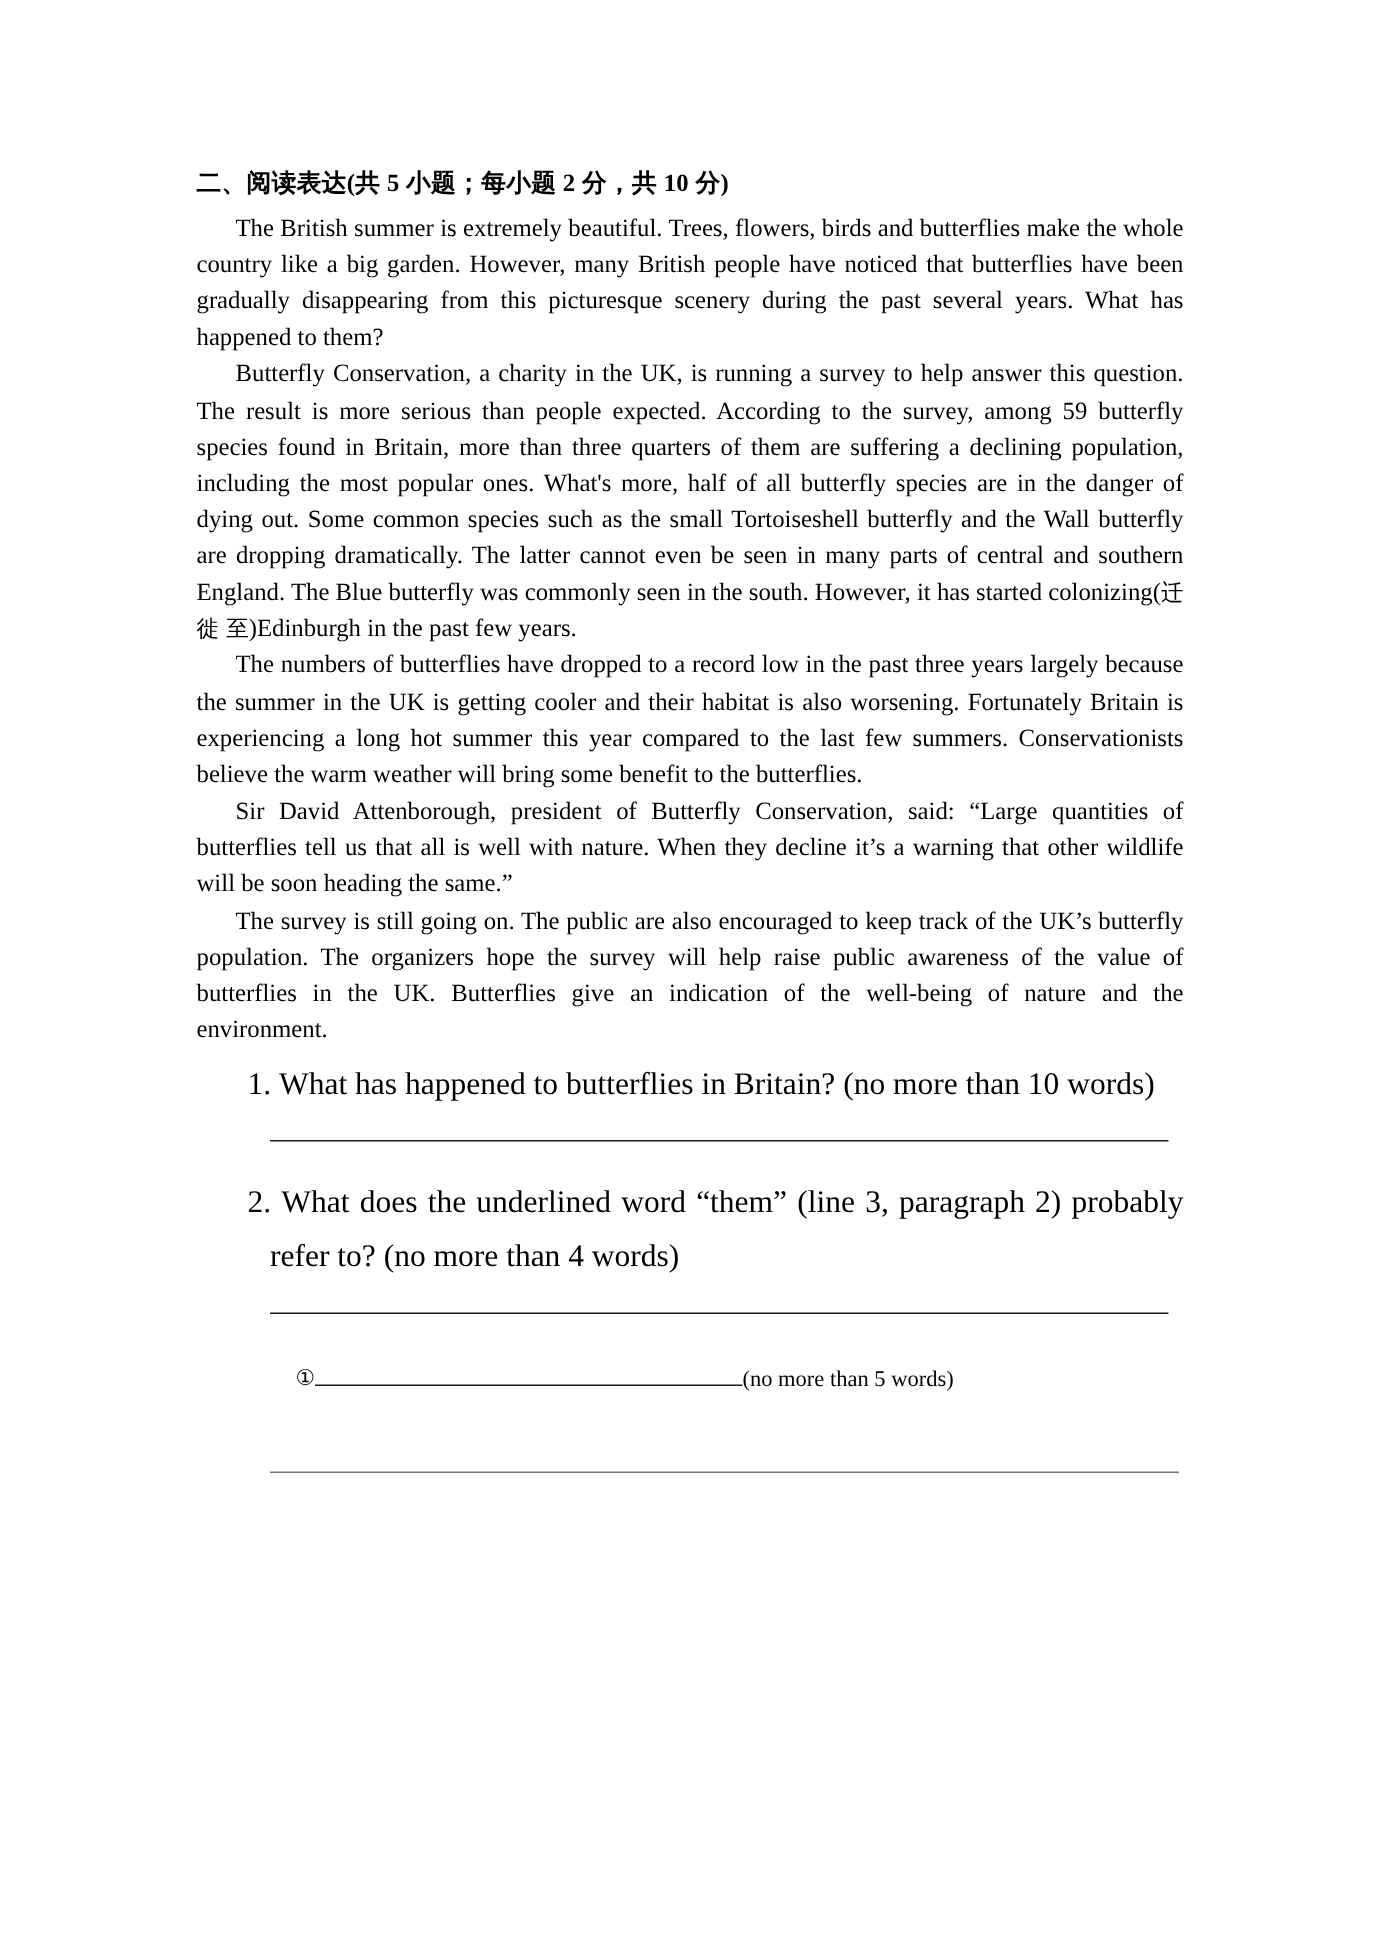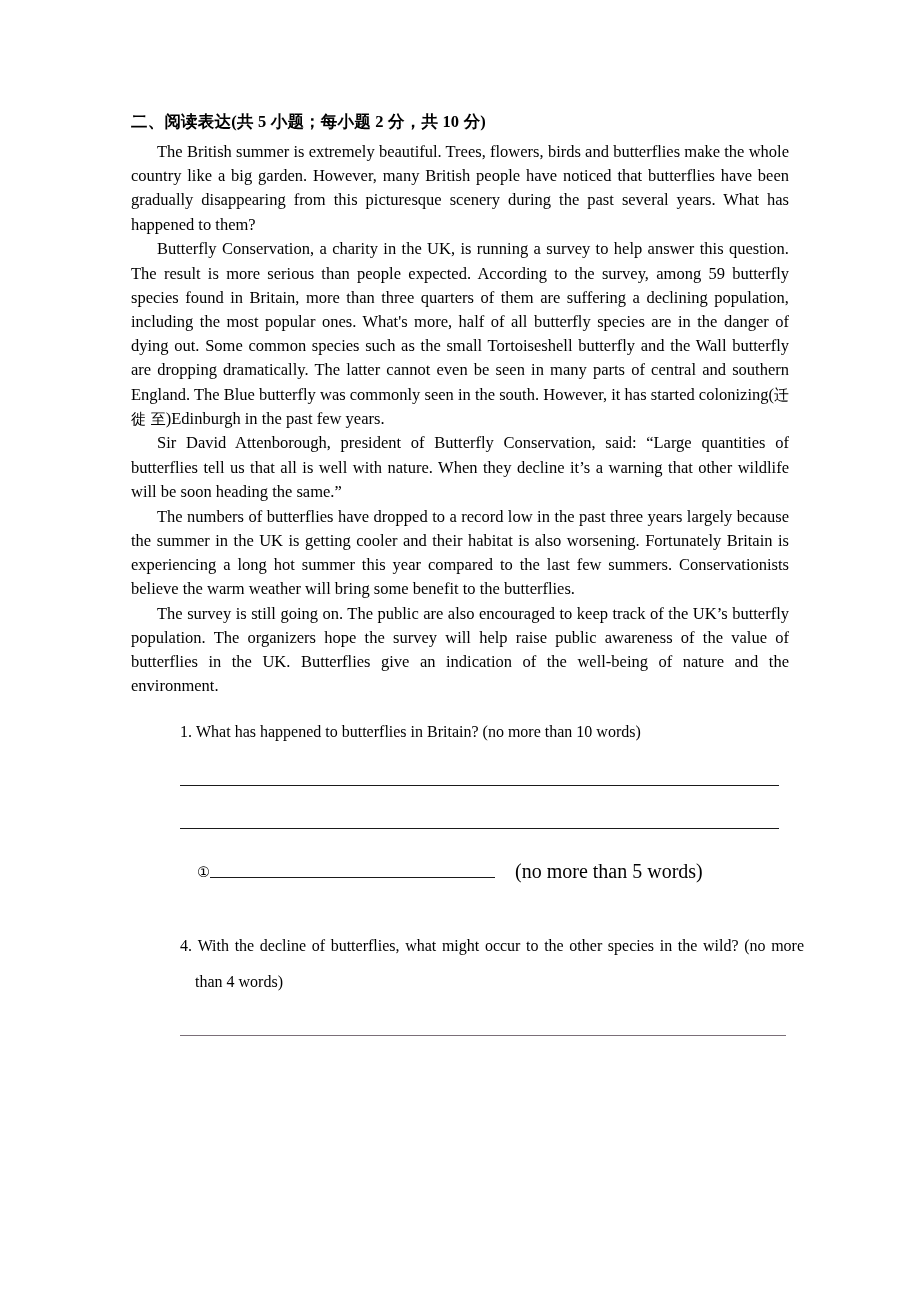--- a/index.html
+++ b/index.html
@@ -59,25 +59,25 @@
   }
 
   
   .questions {
     margin-top: 5px;
   }
   .q-block {
     position: relative;
   }
   .q-text {
-    font-size: 16px;
+    font-size: 21px;
     line-height: 36px;
     text-align: justify;
     text-justify: inter-word;
-    margin: 15px;
+    margin: 0;
     padding-left: 49px;
     text-indent: -15px;
     width: 609px;
   }
   .q-text.tight {
     line-height: 24.2px;
   }
 
   
   .answer-line {
@@ -108,64 +108,63 @@
   }
   .blank-rule {
     display: inline-block;
     width: 285px;
     border-bottom: 1.2px solid #1a1a1a;
     height: 13px;
     margin: 0 0 0 0;
     vertical-align: baseline;
   }
   .note {
-    font-size: 20px;
-    margin-left: 20px;
+    font-size: 15px;
   }
 </style>
 </head>
 <body>
 
 <div class="page">
   <div class="content">
 
     <h2 class="section-heading">二、阅读表达(共 5 小题；每小题 2 分，共 10 分)</h2>
 
     <p class="para">The British summer is extremely beautiful. Trees, flowers, birds and butterflies make the whole country like a big garden. However, many British people have noticed that butterflies have been gradually disappearing from this picturesque scenery during the past several years. What has happened to them?</p>
 
     <p class="para"><span>Butterfly Conservation, a charity in the UK, is running a survey to help answer this question. The result is more serious than people expected. According to the survey, among 59 butterfly species found in Britain, more than three quarters of them are suffering a declining population, including the most popular ones. What's more, half of all butterfly species are in the danger of dying out. Some common species such as the small Tortoiseshell butterfly and the Wall butterfly are dropping dramatically. The latter cannot even be seen in many parts of central and southern England. The Blue butterfly was commonly seen in the south. However, it has started colonizing(</span><span class="cn">迁 徙 至</span><span>)Edinburgh in the past few years.</span></p>
 
+    <p class="para">The numbers of butterflies have dropped to a record low in the past three years largely because the summer in the UK is getting cooler and their habitat is also worsening. Fortunately Britain is experiencing a long hot summer this year compared to the last few summers. Conservationists believe the warm weather will bring some benefit to the butterflies.</p>
+
     <p class="para">Sir David Attenborough, president of Butterfly Conservation, said: “Large quantities of butterflies tell us that all is well with nature. When they decline it’s a warning that other wildlife will be soon heading the same.”</p>
-
-    <p class="para">The numbers of butterflies have dropped to a record low in the past three years largely because the summer in the UK is getting cooler and their habitat is also worsening. Fortunately Britain is experiencing a long hot summer this year compared to the last few summers. Conservationists believe the warm weather will bring some benefit to the butterflies.</p>
 
     <p class="para">The survey is still going on. The public are also encouraged to keep track of the UK’s butterfly population. The organizers hope the survey will help raise public awareness of the value of butterflies in the UK. Butterflies give an indication of the well-being of nature and the environment.</p>
 
     <div class="questions">
 
       <div class="q-block">
         <p class="q-text"><span>1.</span>&nbsp;<span>What has happened to butterflies in Britain? (no more than 10 words)</span></p>
         <div class="line-gap-b"></div>
         <div class="answer-line"></div>
       </div>
 
       <div class="q-block">
         <div class="line-gap-c"></div>
+        <p class="q-text"><span>2.</span>&nbsp;<span>What does the underlined word “them” (line 3, paragraph 2) probably refer to? (no more than 4 words)</span></p>
         <div class="line-gap-b"></div>
         <div class="answer-line"></div>
       </div>
 
       <div class="q-block">
         <div class="line-gap-c"></div>
         <p class="subitem"><span class="circled">①</span><span class="blank-rule"></span><span class="note">(no more than 5 words)</span></p>
       </div>
 
       <div class="q-block">
         <div class="line-gap-b"></div>
-        <p class="q-text"><span>4.</span>&nbsp;<span>With the decline of butterflies, what might occur to the other species in the wild? (no more than 4 words)</span></p>
         <div class="line-gap-b"></div>
         <div class="answer-line light"></div>
       </div>
 
 
     </div>
   </div>
 </div>
 
 </body></html>

